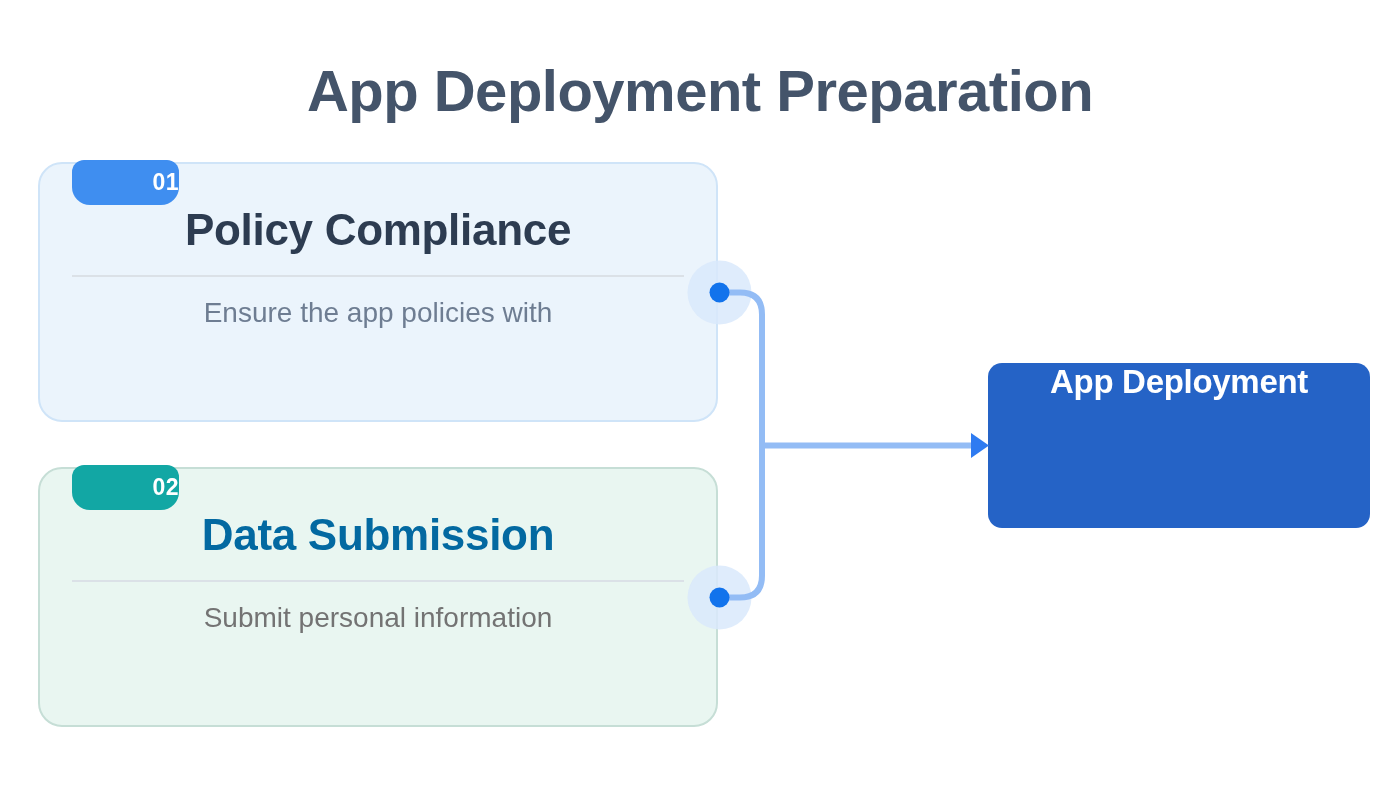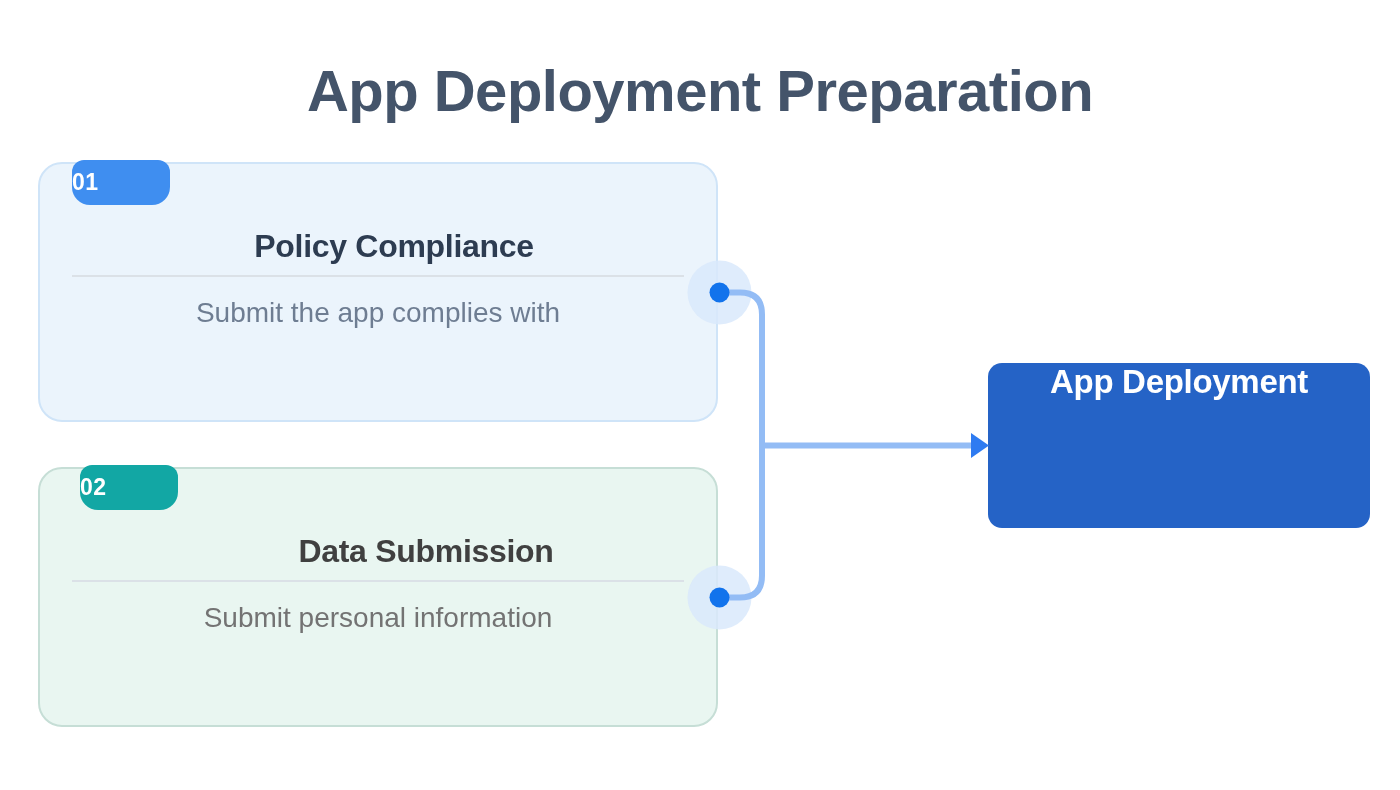--- a/index.html
+++ b/index.html
@@ -29,32 +29,32 @@
     border:2px solid #cfe4f8;
     border-radius:24px;
     background:#ebf4fc;
     z-index:1;
   }
   .card-1 { top:162px; }
   .card-2 { top:467px; }
 
   .badge {
     position:absolute; top:-4px; left:32px;
-    width:98px; height:45px;
+    width:107px; height:45px;
     border-radius:12px 12px 18px 18px;
     background:#3f8ef0;
     color:#ffffff; font-size:23px; font-weight:700;
-    display:flex; align-items:center; justify-content:flex-start;
+    display:flex; align-items:center; justify-content:flex-end;
     letter-spacing:0.5px;
   }
 
   .card-title {
     position:absolute; top:46px; left:0; width:100%;
-    margin:16px; text-align:center;
-    font-size:32px; line-height:40px; font-weight:700;
+    margin:0; text-align:center;
+    font-size:44px; line-height:40px; font-weight:700;
     color:#2d3c51; letter-spacing:-0.3px;
   }
 
   .divider {
     position:absolute; top:111px; left:32px; right:32px;
     height:2px; background:#dbe1e7;
   }
 
   .card-body {
     position:absolute; top:130px; left:20px; right:20px;
@@ -91,29 +91,29 @@
     <circle cx="719.5" cy="597.5" r="10" fill="#1273ec"></circle>
   </svg>
 
   <section class="card card-1" style="background: rgb(235, 244, 252); border-color: rgb(207, 228, 248);">
     <div class="badge" style="background: rgb(63, 142, 240);">
       <span>01</span>
     </div>
     <h2 class="card-title" style="color: rgb(45, 60, 81);">Policy Compliance</h2>
     <div class="divider"></div>
     <p class="card-body" style="color: rgb(110, 125, 146);">
-      <span>Submit the app complies with</span><br>
+      <span>Ensure the app policies with</span><br>
     </p>
   </section>
 
   <section class="card card-2" style="background: rgb(233, 246, 241); border-color: rgb(198, 222, 214);">
-    <div class="badge" style="background: rgb(18, 167, 164); margin-left: 8px;">
+    <div class="badge" style="background: rgb(18, 167, 164);">
       <span>02</span>
     </div>
-    <h2 class="card-title" style="color: #404040; padding-left: 32px;">Data Submission</h2>
+    <h2 class="card-title" style="color: #0369a1;">Data Submission</h2>
     <div class="divider"></div>
     <p class="card-body" style="color: #737373;">
       <span>Submit personal information</span><br>
     </p>
   </section>
 
   <div class="result-node" style="background: rgb(37, 99, 198); color: rgb(255, 255, 255);">
     <span>App Deployment</span>
   </div>
 

